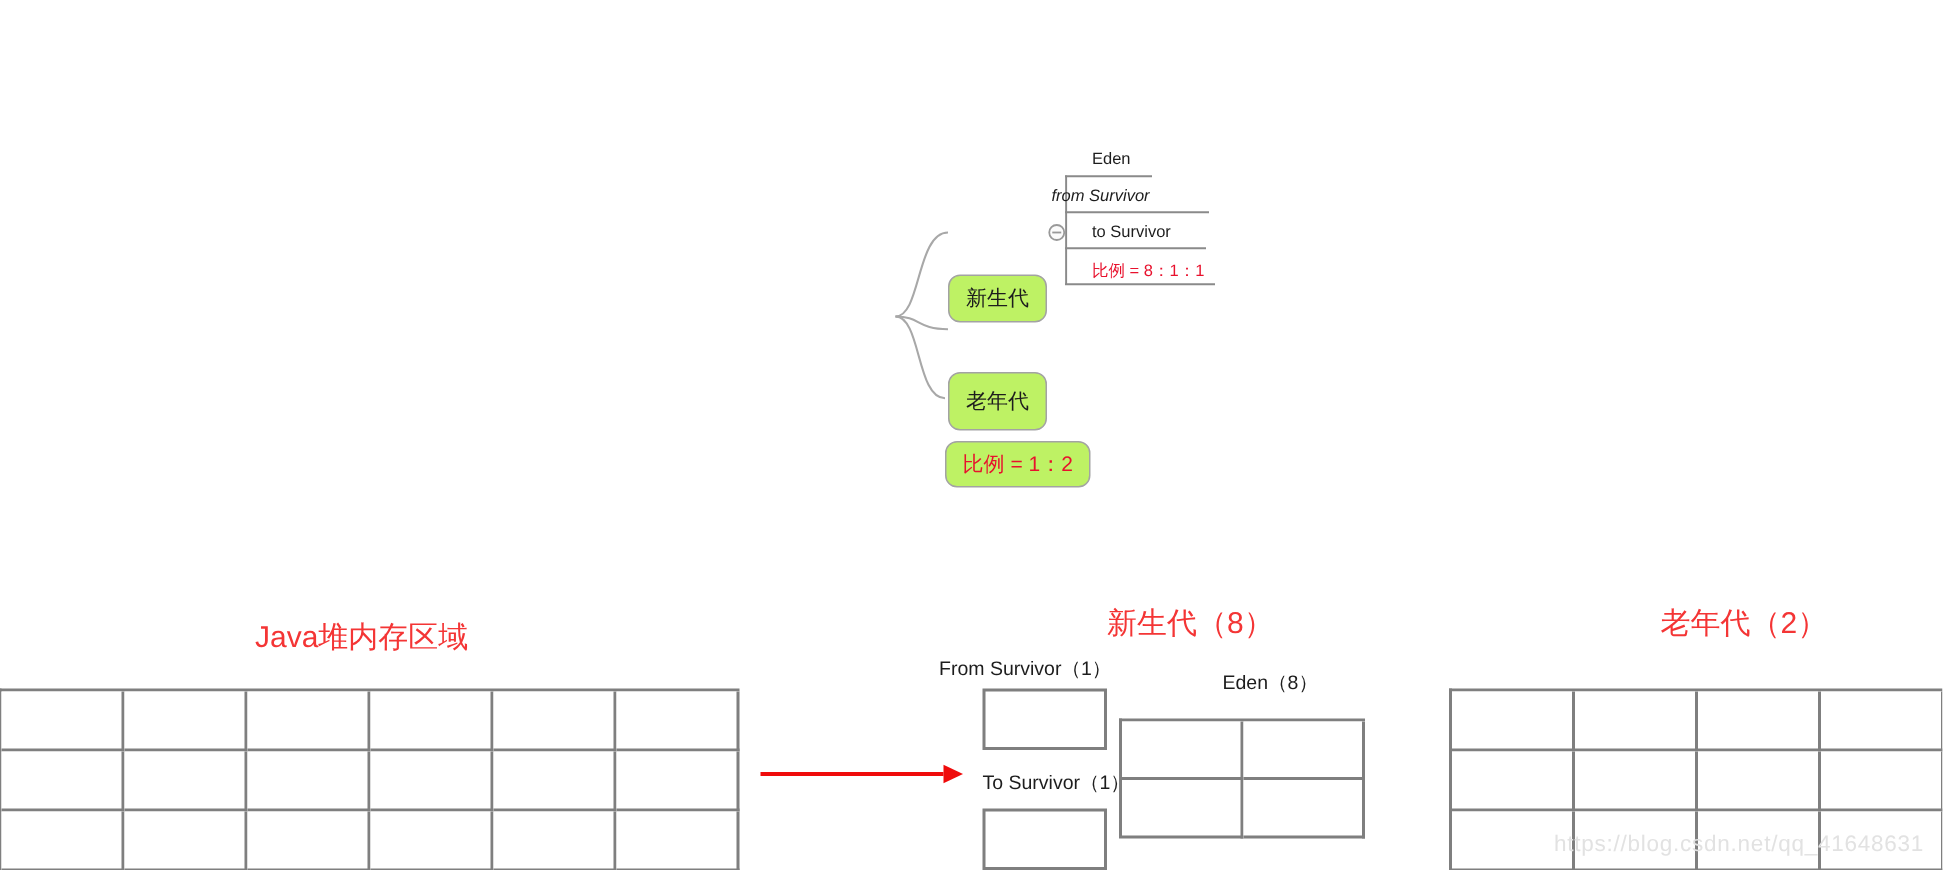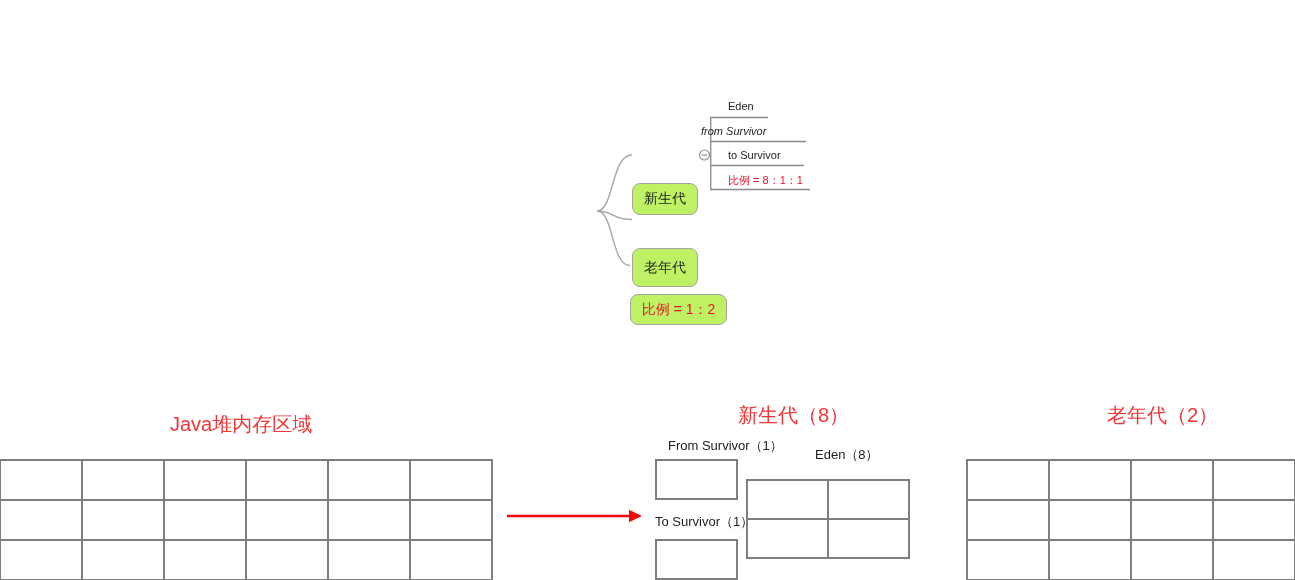--- a/index.html
+++ b/index.html
@@ -89,21 +89,21 @@
       <div class="cell"></div>
       <div class="cell"></div>
       <div class="cell"></div>
       <div class="cell"></div>
       <div class="cell"></div>
       <div class="cell"></div>
       <div class="cell"></div>
       <div class="cell"></div>
     </div>
 
-  <div class="small-label" style="left:668px;top:437px;">From Survivor（1）</div>
+  <div class="small-label" style="left:626px;top:437px;">From Survivor（1）</div>
   <div class="survivor-box" style="left:655px;top:459px;"></div>
   <div class="small-label" style="left:655px;top:513px;">To Survivor（1）</div>
   <div class="survivor-box" style="left:655px;top:539px;"></div>
 
   <div class="small-label" style="left:815px;top:446px;">Eden（8）</div>
   <div class="gridbox eden-grid" style="left: 746px; top: 479px; grid-template-columns: repeat(2, auto);">
       <div class="cell"></div>
       <div class="cell"></div>
       <div class="cell"></div>
       <div class="cell"></div>
@@ -117,14 +117,15 @@
       <div class="cell"></div>
       <div class="cell"></div>
       <div class="cell"></div>
       <div class="cell"></div>
       <div class="cell"></div>
       <div class="cell"></div>
       <div class="cell"></div>
       <div class="cell"></div>
     </div>
 
+  <div class="watermark" style="left:1036px;top:554px;">https://blog.csdn.net/qq_41648631</div>
 
 </div>
 
 </body></html>

